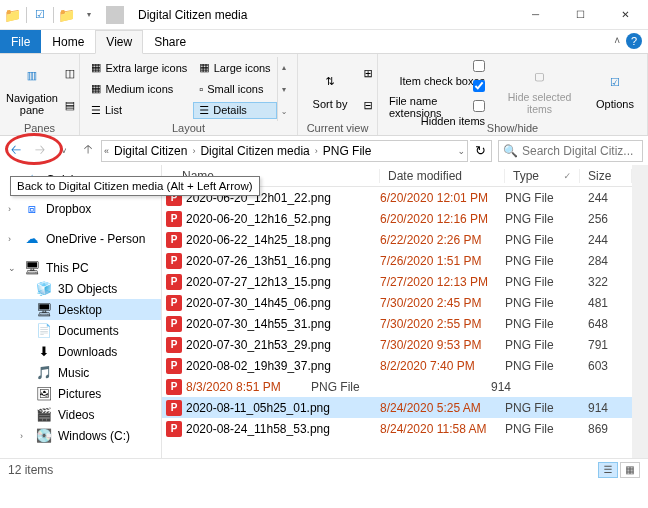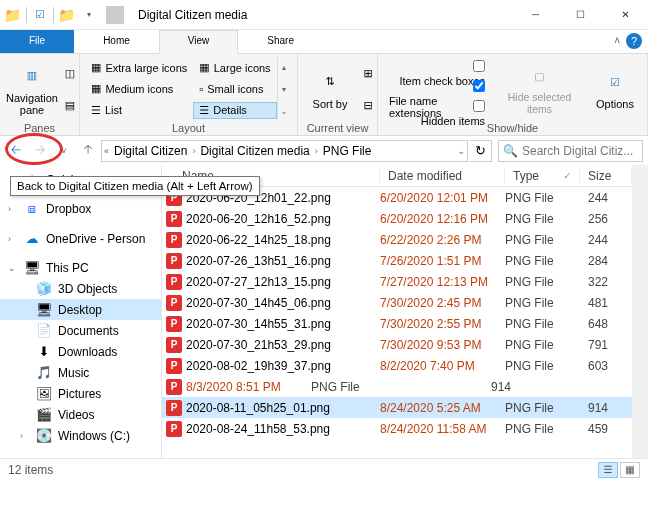--- a/index.html
+++ b/index.html
@@ -6,21 +6,21 @@
 body { width: 648px; height: 508px; background: #fff; font-size: 12px; color: #000; overflow: hidden; position: relative; }
 .titlebar { height: 30px; display: flex; align-items: center; border-bottom: 1px solid #e5e5e5; }
 .titlebar .qat { display: flex; align-items: center; gap: 4px; padding: 0 4px; }
 .titlebar .qat span { width: 18px; height: 18px; display: flex; align-items: center; justify-content: center; }
 .folder-icon { color: #f0c430; font-size: 14px; }
 .titlebar .divider { width: 1px; height: 18px; background: #ccc; margin: 0 4px; }
 .titlebar .title { flex: 1; padding-left: 6px; font-size: 12px; }
 .winbtns { display: flex; }
 .winbtns div { width: 45px; height: 30px; display: flex; align-items: center; justify-content: center; font-size: 10px; color: #333; }
 .tabbar { height: 24px; display: flex; align-items: stretch; border-bottom: 1px solid #dadada; position: relative; }
-.tabbar .tab { padding: 4px 28px 3px; font-size: 10px; cursor: pointer; border: 1px solid transparent; }
+.tabbar .tab { padding: 4px 10px 3px; font-size: 12px; cursor: pointer; border: 1px solid transparent; }
 .tabbar .tab.file { background: #1979ca; color: #fff; }
 .tabbar .tab.active { background: #f5f5f5; border: 1px solid #dadada; border-bottom-color: #f5f5f5; margin-bottom: -1px; }
 .tabbar .help { position: absolute; right: 6px; top: 3px; width: 16px; height: 16px; border-radius: 50%; background: #1979ca; color: #fff; font-size: 11px; display: flex; align-items: center; justify-content: center; }
 .ribbon { height: 82px; background: #f5f5f5; border-bottom: 1px solid #dadada; display: flex; font-size: 11px; }
 .rgroup { border-right: 1px solid #e0e0e0; padding: 3px 5px 1px; display: flex; flex-direction: column; }
 .rgroup .body { flex: 1; display: flex; }
 .rgroup .label { text-align: center; font-size: 11px; color: #555; padding-top: 1px; }
 .big { display: flex; flex-direction: column; align-items: center; justify-content: center; padding: 2px 6px; gap: 2px; min-width: 54px; }
 .big .iconbox { width: 28px; height: 28px; display: flex; align-items: center; justify-content: center; }
 .small-row { display: flex; align-items: center; gap: 3px; padding: 1px 3px; height: 21px; }
@@ -395,21 +395,21 @@
           <div class="n">2020-08-11_05h25_01.png</div>
           <div class="d">8/24/2020 5:25 AM</div>
           <div class="t">PNG File</div>
           <div class="s">914</div>
         </div>
         <div class="frow">
           <div class="ic">P</div>
           <div class="n">2020-08-24_11h58_53.png</div>
           <div class="d">8/24/2020 11:58 AM</div>
           <div class="t">PNG File</div>
-          <div class="s">459</div>
+          <div class="s">869</div>
         </div>
       </div>
   </div>
   <div class="scrollbar"></div>
 </div>
 
 <div class="status">
   <span>12 items</span>
   <div class="views">
     <div class="on">☰</div>

